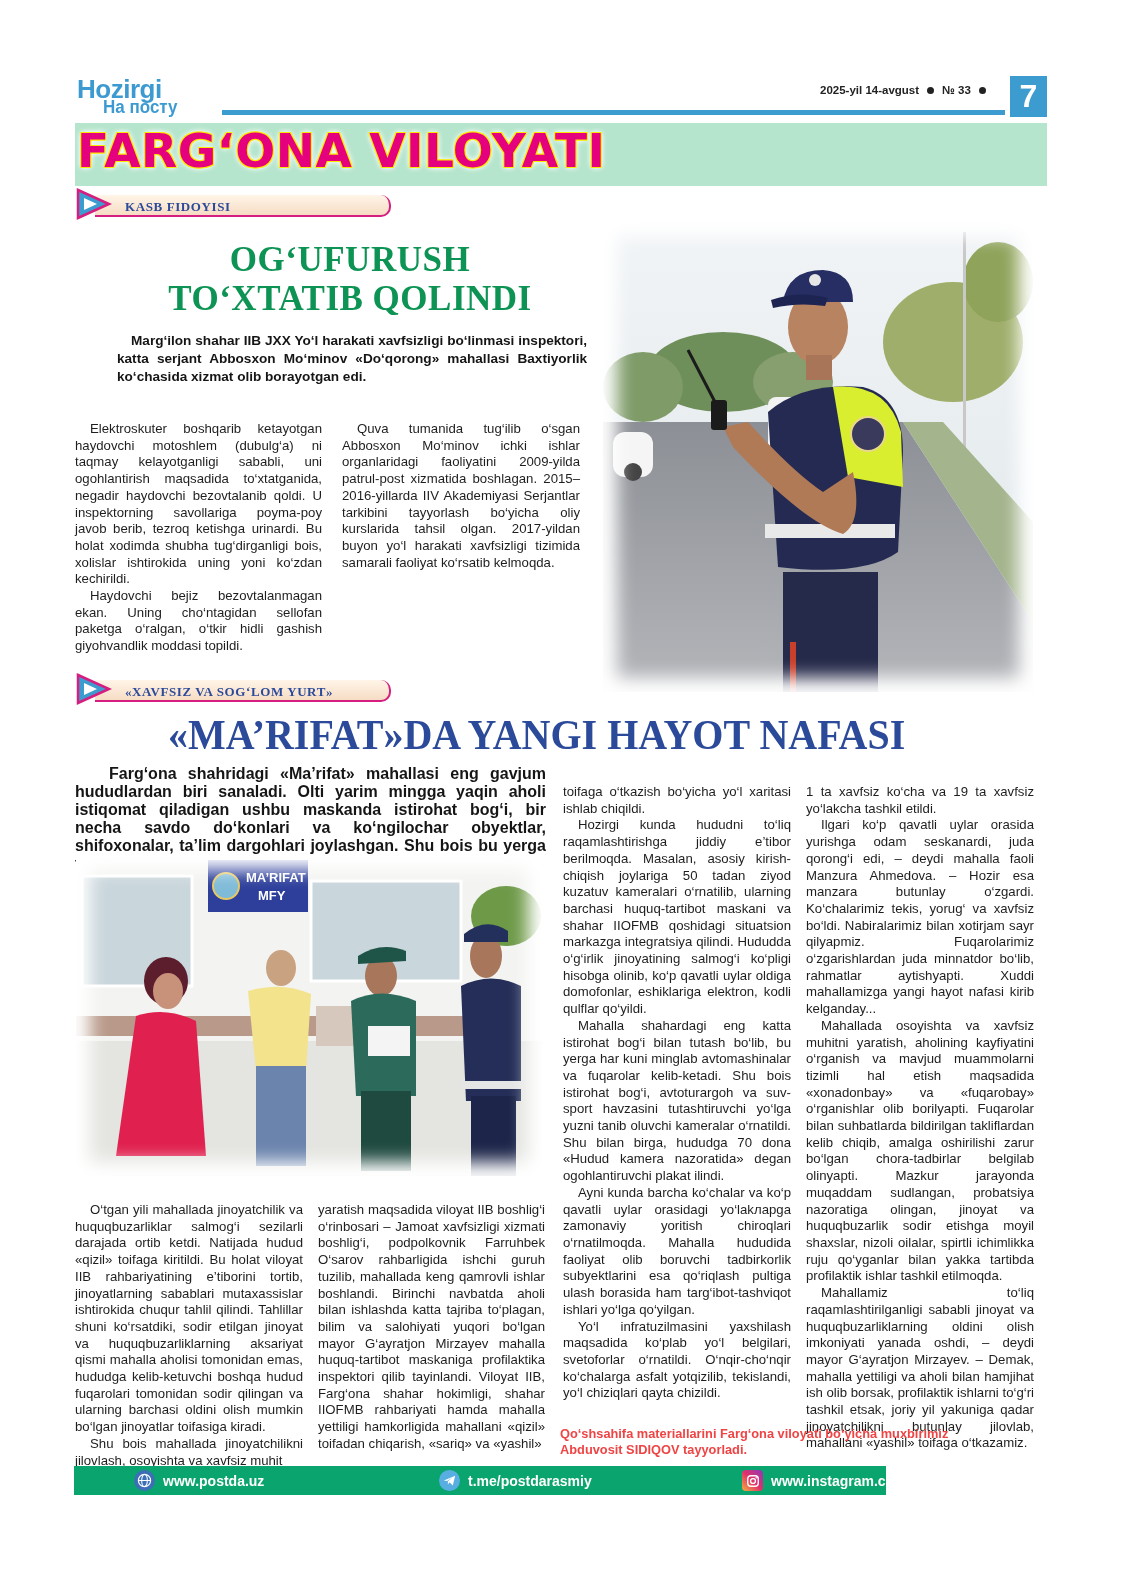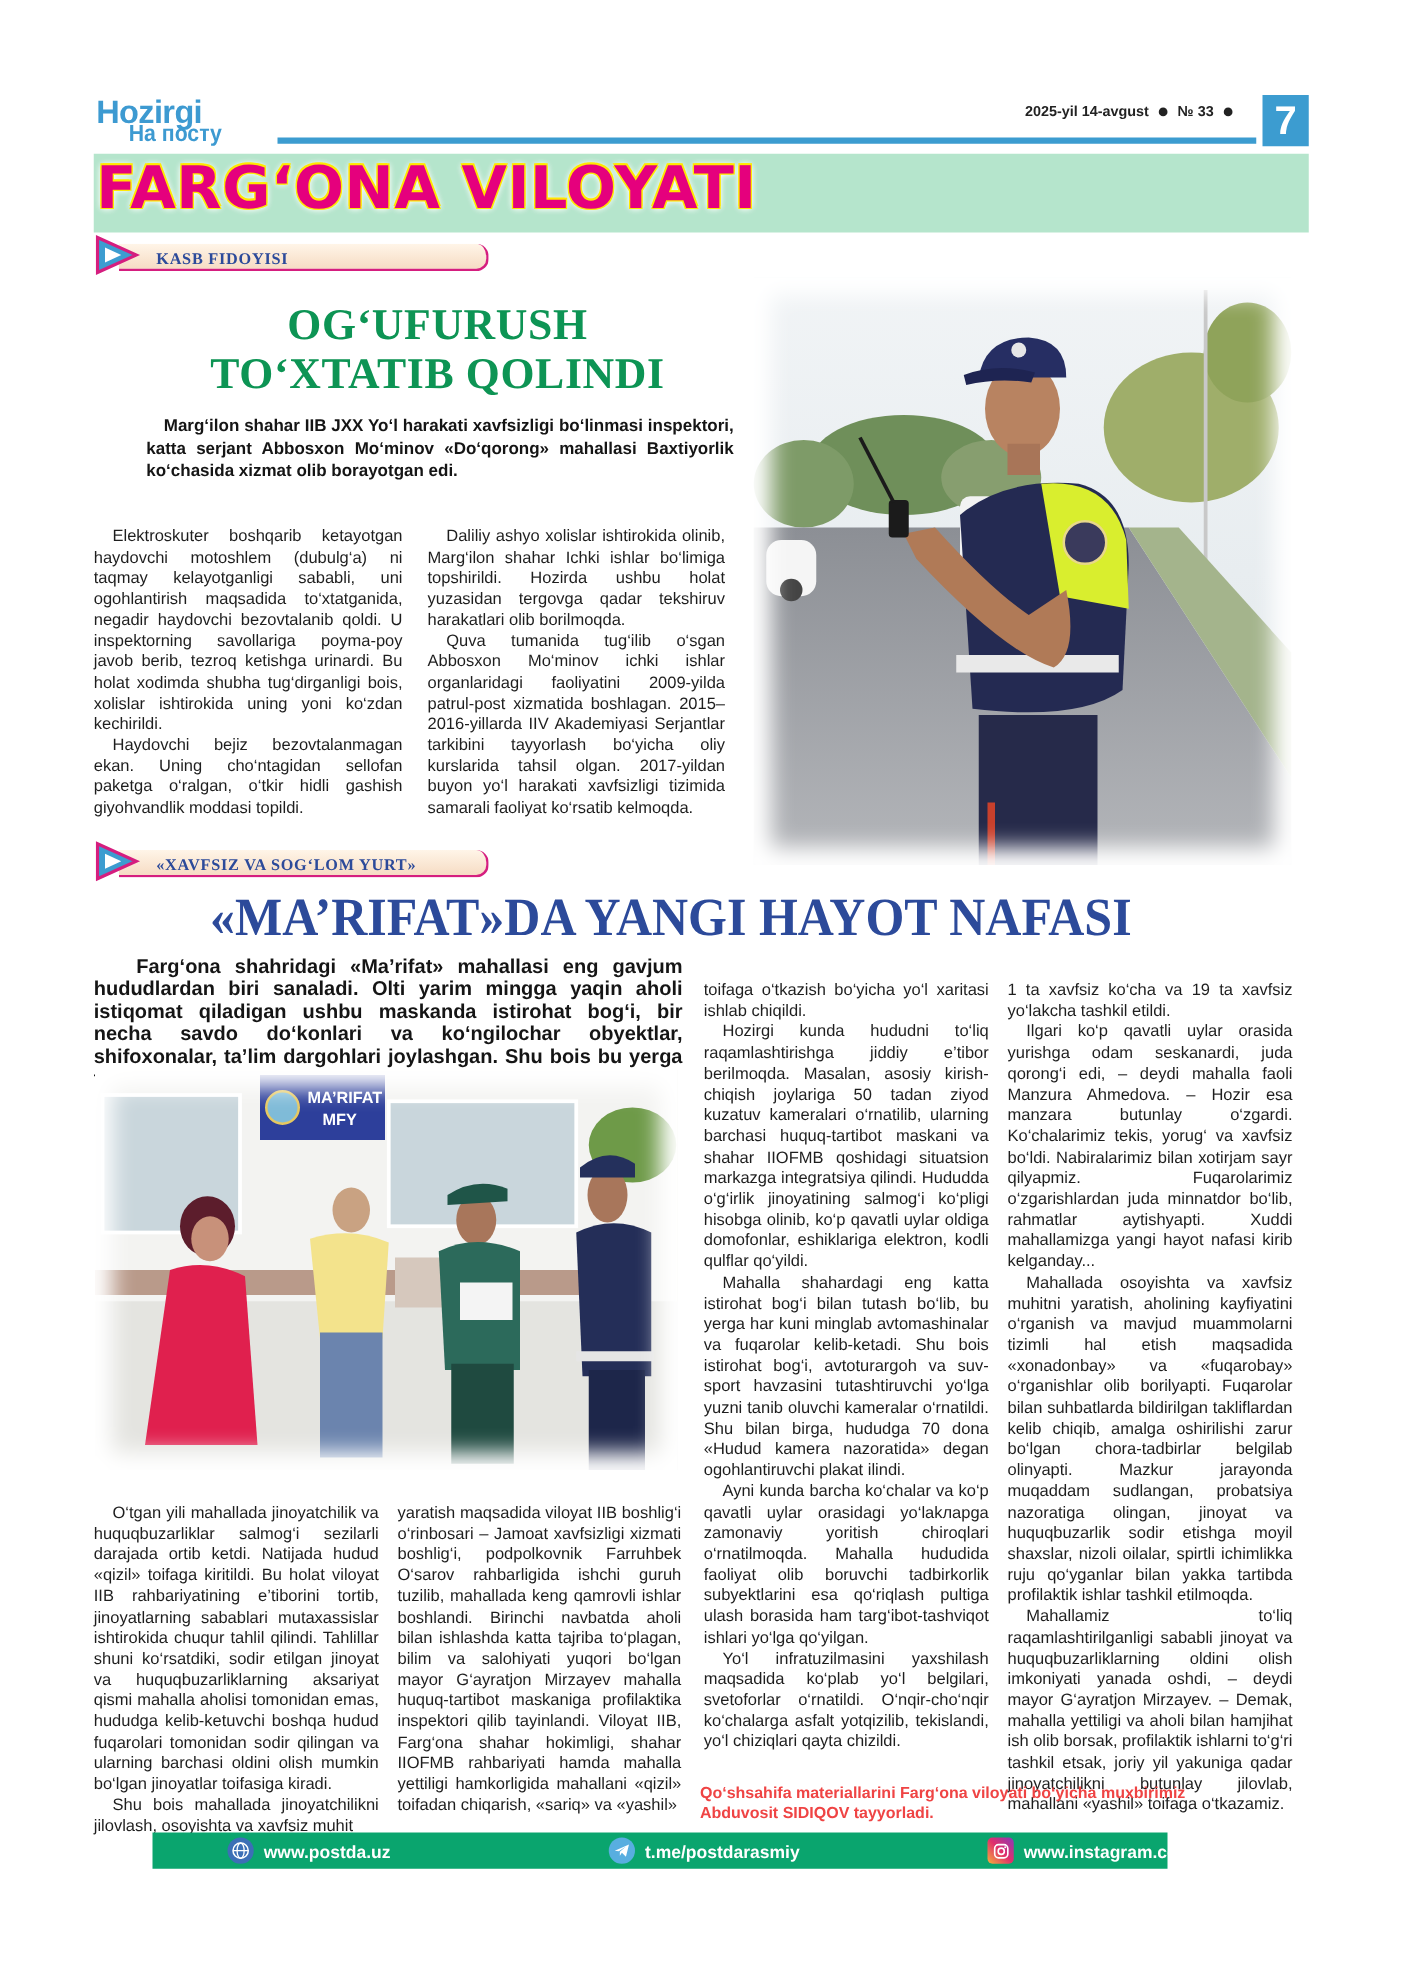--- a/index.html
+++ b/index.html
@@ -41,21 +41,21 @@
   
   .a2-title { position: absolute; left: 168px; top: 710px; font-family: "Liberation Serif", serif; font-weight: bold; font-size: 43px; color: #2c4a9a; letter-spacing: 0px; white-space: nowrap; transform: scaleX(0.93); transform-origin: left center; }
   .a2-lead { position: absolute; left: 75px; top: 765px; width: 471px; font-weight: bold; font-size: 16px; line-height: 18px; text-align: justify; text-indent: 34px; color: #151515; }
   .a2-c1 { left: 75px; top: 1185px; width: 228px; }
   .a2-c2 { left: 318px; top: 1185px; width: 227px; }
   .a2-c3 { left: 563px; top: 767px; width: 228px; }
   .a2-c4 { left: 806px; top: 767px; width: 228px; }
   .byline { position: absolute; left: 560px; top: 1426px; width: 474px; text-align: left; font-weight: bold; font-size: 12.8px; line-height: 15.5px; color: #ef4444; }
 
   
-  .footer { position: absolute; left: 74px; top: 1466px; width: 812px; height: 29px; background: #0aa56e; margin-left: 48px; }
+  .footer { position: absolute; left: 74px; top: 1466px; width: 812px; height: 29px; background: #0aa56e; }
   .f-item { position: absolute; top: 4px; height: 21px; display: flex; align-items: center; color: #ffffff; font-weight: bold; font-size: 14px; white-space: nowrap; }
   .f-item .ic { width: 21px; height: 21px; margin-right: 8px; border-radius: 4px; display: flex; align-items: center; justify-content: center; }
   .f-web { left: 60px; }
   .f-tg { left: 365px; }
   .f-ig { left: 668px; }
 </style>
 </head>
 <body>
 
 <div class="logo">
@@ -84,21 +84,20 @@
   <div>OG‘UFURUSH</div>
   <div>TO‘XTATIB QOLINDI</div>
 </div>
 <div class="a1-lead">Marg‘ilon shahar IIB JXX Yo‘l harakati xavfsizligi bo‘linmasi inspektori, katta serjant Abbosxon Mo‘minov «Do‘qorong» mahallasi Baxtiyorlik ko‘chasida xizmat olib borayotgan edi.</div>
 
 <div class="col a1-c1">
   <p>Elektroskuter boshqarib ketayotgan haydovchi motoshlem (dubulg‘a) ni taqmay kelayotganligi sababli, uni ogohlantirish maqsadida to‘xtatganida, negadir haydovchi bezovtalanib qoldi. U inspektorning savollariga poyma-poy javob berib, tezroq ketishga urinardi. Bu holat xodimda shubha tug‘dirganligi bois, xolislar ishtirokida uning yoni ko‘zdan kechirildi.</p>
   <p>Haydovchi bejiz bezovtalanmagan ekan. Uning cho‘ntagidan sellofan paketga o‘ralgan, o‘tkir hidli gashish giyohvandlik moddasi topildi.</p>
 </div>
 <div class="col a1-c2">
-  <p>Daliliy ashyo xolislar ishtirokida olinib, Marg‘ilon shahar Ichki ishlar bo‘limiga topshirildi. Hozirda ushbu holat yuzasidan tergovga qadar tekshiruv harakatlari olib borilmoqda.</p>
   <p>Quva tumanida tug‘ilib o‘sgan Abbosxon Mo‘minov ichki ishlar organlaridagi faoliyatini 2009-yilda patrul-post xizmatida boshlagan. 2015–2016-yillarda IIV Akademiyasi Serjantlar tarkibini tayyorlash bo‘yicha oliy kurslarida tahsil olgan. 2017-yildan buyon yo‘l harakati xavfsizligi tizimida samarali faoliyat ko‘rsatib kelmoqda.</p>
 </div>
 
 <div class="photo photo-officer" title="Traffic police officer with a radio on a street">
   <svg width="430" height="470" viewBox="0 0 430 470">
     <defs>
       <linearGradient id="sky" x1="0" y1="0" x2="0" y2="1">
         <stop offset="0" stop-color="#f1f4f6"></stop>
           <stop offset="1" stop-color="#dfe6ea"></stop>
       </linearGradient>

